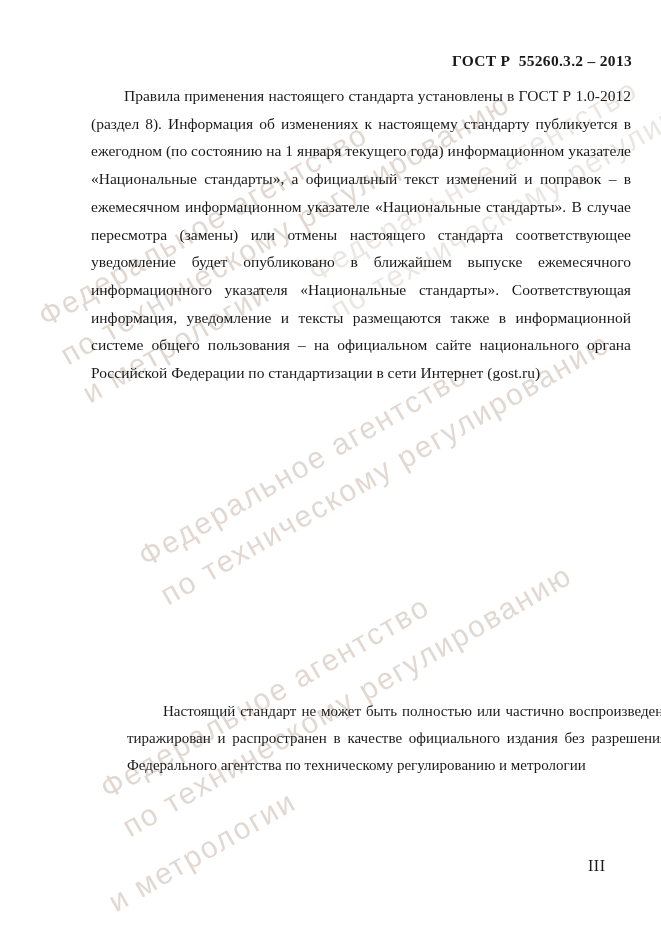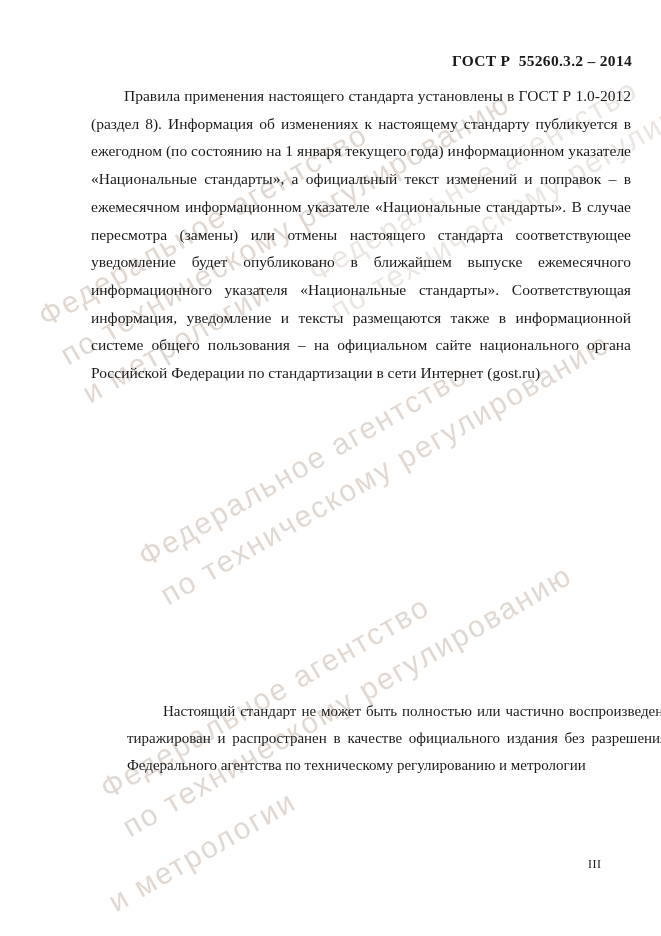--- a/index.html
+++ b/index.html
@@ -72,21 +72,21 @@
     line-height: 27px;
     text-align: justify;
     text-indent: 36px;
     margin-left: 36px;
   }
 
   .page-number {
     left: 588px;
     top: 857px;
     width: 30px;
-    font-size: 12px;
+    font-size: 16px;
     letter-spacing: 0.5px;
   }
 </style>
 </head>
 <body>
 
 <div class="page">
 
   <div class="wm wm-a" style="color: rgb(221, 210, 203);">
     <div>Федеральное агентство</div>
@@ -102,21 +102,21 @@
     <div>по техническому регулированию</div>
   </div>
   <div class="wm wm-d" style="color: rgb(221, 210, 203);">
     <div>и метрологии</div>
   </div>
   <div class="wm wm-e" style="color: rgb(221, 210, 203);">
     <div>Федеральное агентство</div>
     <div>по техническому регулированию</div>
   </div>
 
-  <div class="layer doc-code">ГОСТ Р  55260.3.2 – 2014</div>
+  <div class="layer doc-code">ГОСТ Р  55260.3.2 – 2013</div>
 
   <div class="layer foreword">Правила применения настоящего стандарта установлены в ГОСТ Р 1.0-2012 (раздел 8). Информация об изменениях к настоящему стандарту публикуется в ежегодном (по состоянию на 1 января текущего года) информационном указателе «Национальные стандарты», а официальный текст изменений и поправок – в ежемесячном информационном указателе «Национальные стандарты». В случае пересмотра (замены) или отмены настоящего стандарта соответствующее уведомление будет опубликовано в ближайшем выпуске ежемесячного информационного указателя «Национальные стандарты». Соответствующая информация, уведомление и тексты размещаются также в информационной системе общего пользования – на официальном сайте национального органа Российской Федерации по стандартизации в сети Интернет (gost.ru)</div>
 
 
   <div class="layer repro-notice">Настоящий стандарт не может быть полностью или частично воспроизведен, тиражирован и распространен в качестве официального издания без разрешения Федерального агентства по техническому регулированию и метрологии</div>
 
   <div class="layer page-number">III</div>
 
 </div>
 

